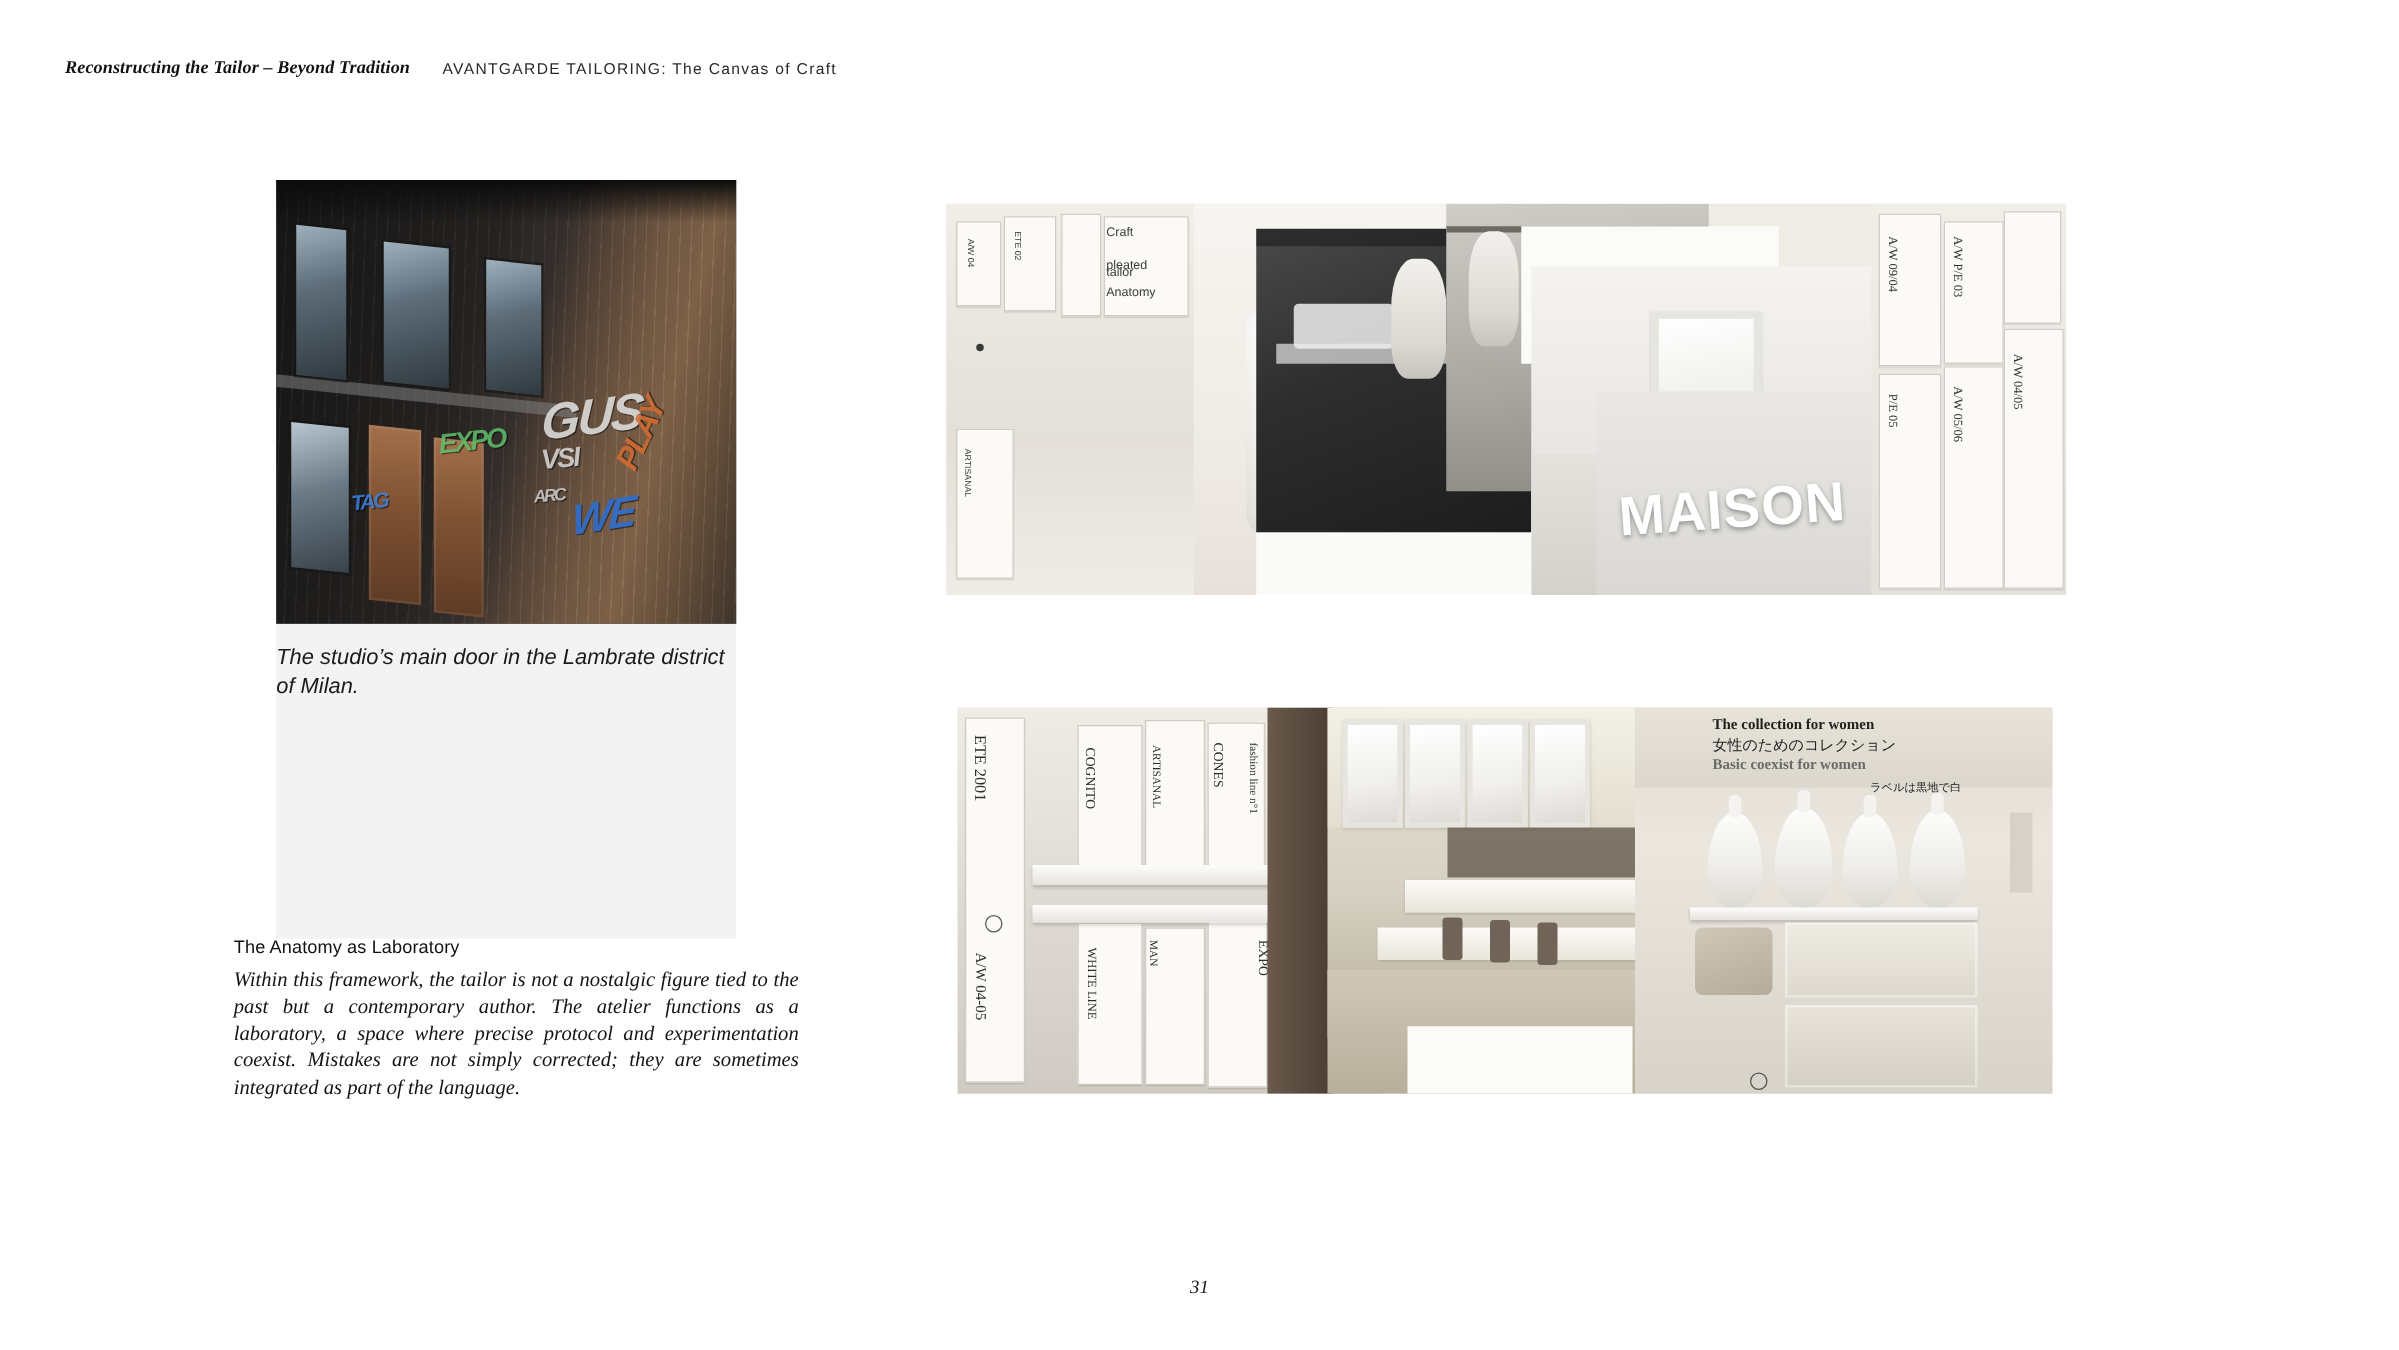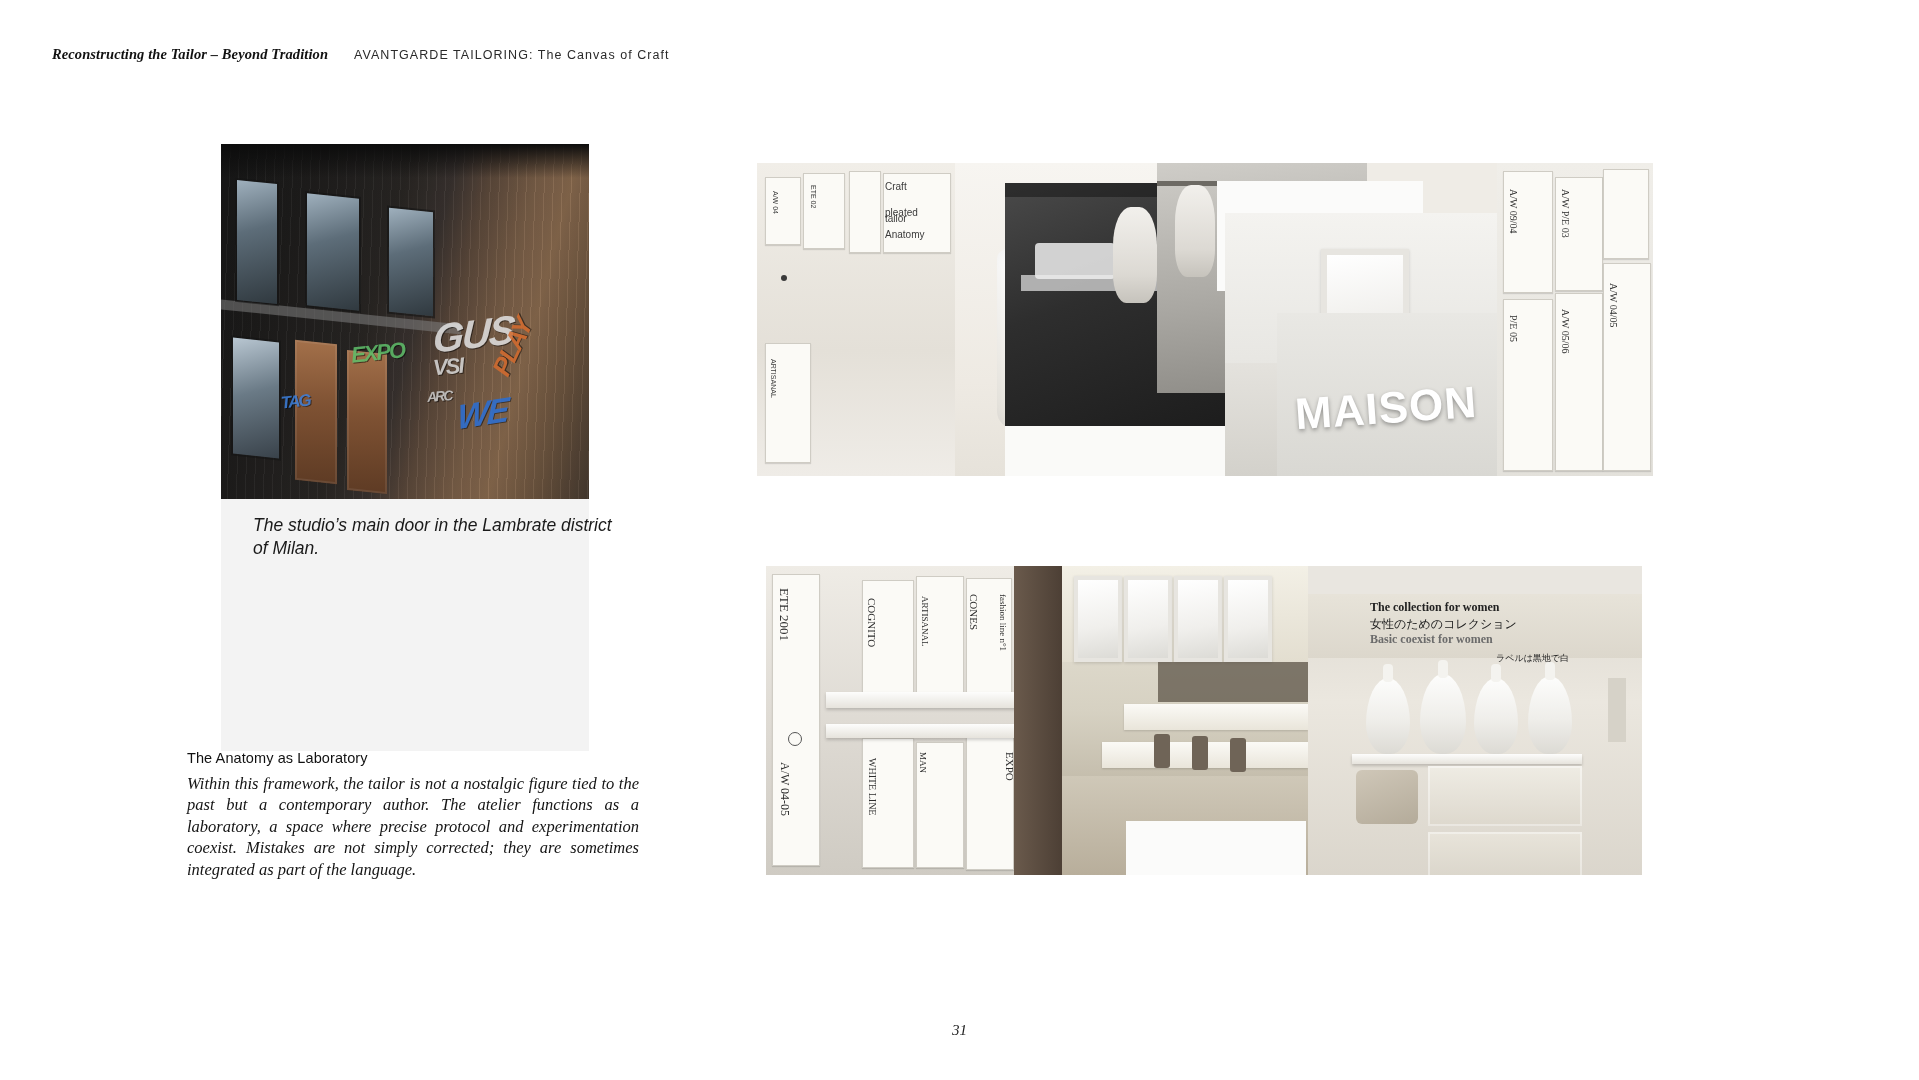--- a/index.html
+++ b/index.html
@@ -144,21 +144,20 @@
   .caption {
     position: absolute;
     left: 26px;
     top: 370px;
     width: 372px;
     font-family: "Liberation Sans", sans-serif;
     font-style: italic;
     font-size: 17.5px;
     line-height: 1.32;
     color: #1a1a1a;
-    margin-left: 32px;
   }
 
   .body-block {
     position: absolute;
     left: 187px;
     top: 750px;
     width: 452px;
   }
   .body-heading {
     font-family: "Liberation Sans", sans-serif;
@@ -250,21 +249,20 @@
     left: 296px; top: 0; width: 246px; height: 265px;
     background: linear-gradient(180deg, #e8e4d8 0%, #d6d1c2 55%, #b7ae9c 100%);
   }
   .b-interior2 {
     left: 296px; top: 210px; width: 246px; height: 99px;
     background: linear-gradient(180deg, #cfc8b8 0%, #b8ae9b 100%);
   }
   .b-magazine {
     left: 542px; top: 0; width: 334px; height: 309px;
     background: linear-gradient(180deg, #dfdbd2 0%, #ebe7df 35%, #d8d3c9 100%);
-    margin-top: 28px;
   }
   .b-white-patch {
     left: 360px; top: 255px; width: 180px; height: 54px;
     background: #fbfbfa;
   }
 
   
   .box-label {
     position: absolute;
     background: #fbfaf6;

